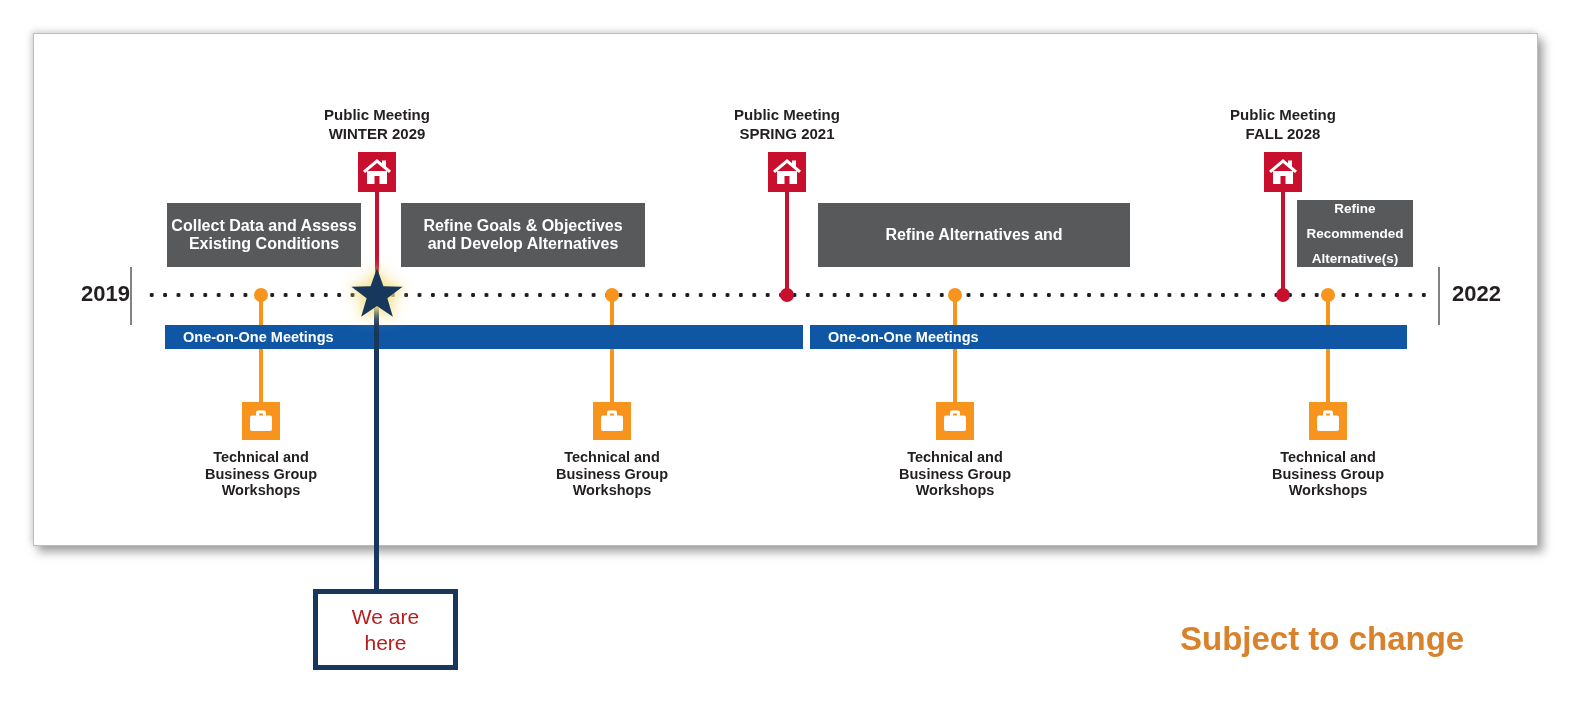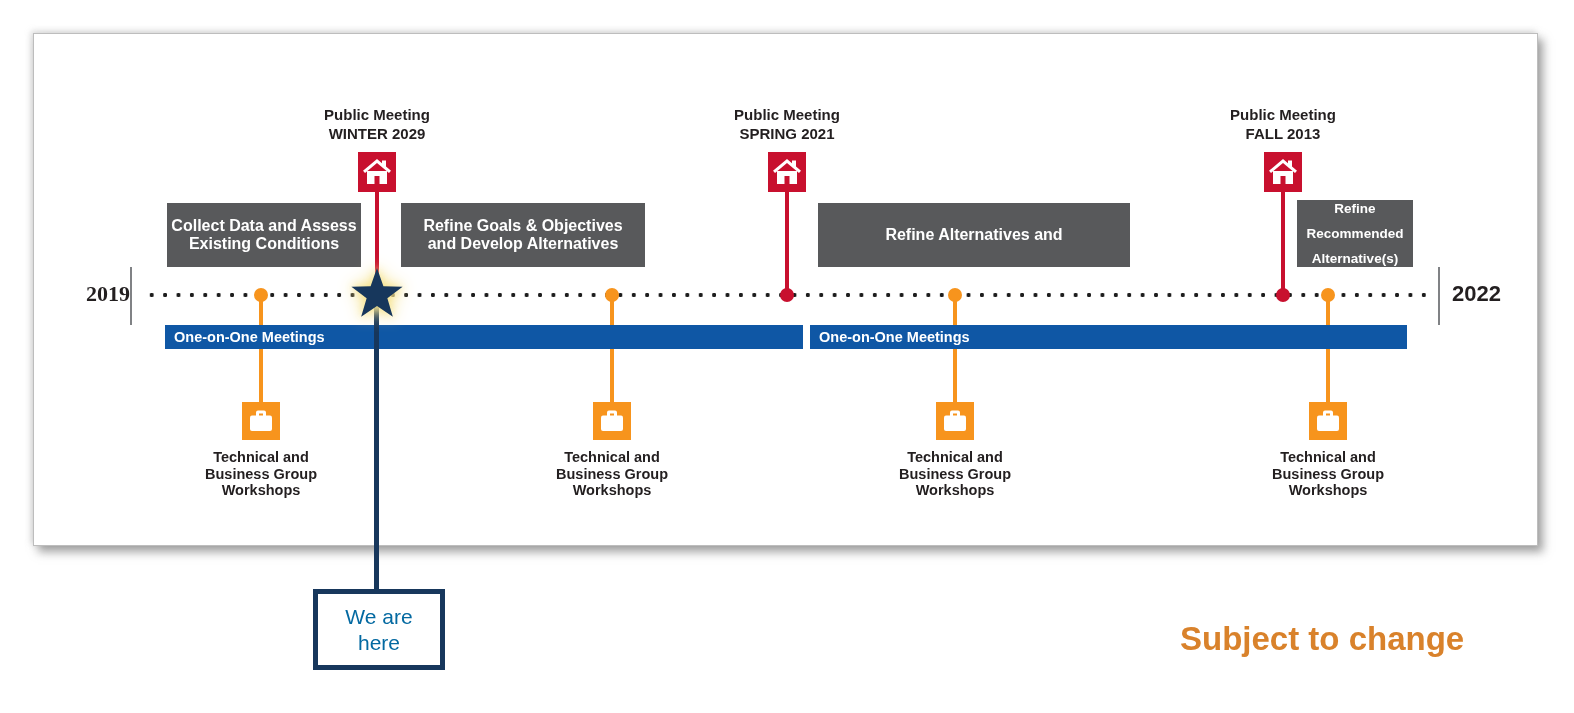--- a/index.html
+++ b/index.html
@@ -40,49 +40,49 @@
   }
   .tl-tick{position:absolute; top:267px; width:2px; height:58px; background:var(--tick); z-index:1;}
   .year{
     position:absolute; top:281px; width:70px; font-size:22px; font-weight:600;
     color:var(--ink); z-index:2;
   }
   .bar{
     position:absolute; top:325px; height:24px; background:var(--blue); z-index:3;
     color:#ffffff; font-size:14.5px; font-weight:700; line-height:24px;
   }
-  .bar span{padding-left:9px;}
+  .bar span{padding-left:18px;}
   .briefcase{position:absolute; top:402px; width:38px; height:38px; z-index:4;}
   .ws-label{
     position:absolute; top:449px; width:170px; text-align:center;
     font-size:14.5px; font-weight:600; color:var(--ink); line-height:16.5px; z-index:2;
   }
   .navy-line{position:absolute; left:374px; top:295px; width:5px; height:297px; background:var(--navy); z-index:5;}
   .star{
     position:absolute; left:348px; top:266px; width:58px; height:58px; z-index:6;
     filter:drop-shadow(0 0 4px var(--glow)) drop-shadow(0 0 8px var(--glow));
   }
   .wah-box{
-    position:absolute; left:313px; top:589px; width:132px; height:81px; box-sizing:border-box;
+    position:absolute; left:313px; top:589px; width:145px; height:81px; box-sizing:border-box;
     background:#ffffff; border:5px solid var(--navy); z-index:6;
     display:flex; align-items:center; justify-content:flex-end; text-align:center;
-    font-size:21px; color:#0369a1; line-height:26px; padding:0 14px;
+    font-size:21px; color:#b91c1c; line-height:26px; padding:0 14px;
   }
   .subject{
     position:absolute; left:1180px; top:620px; width:357px; text-align:left;
     font-size:33px; font-weight:700; color:var(--subject); z-index:2;
   }
 </style>
 </head>
 <body>
 
 <div class="stage">
   <div class="card"></div>
 
-  <div class="year" style="left:60px;text-align:right;font-family:Liberation Serif, serif;">2019</div>
+  <div class="year" style="left:60px;text-align:right;">2019</div>
   <div class="tl-tick" style="left:130px;"></div>
   <div class="tl-dotted"></div>
   <div class="tl-tick" style="left:1438px;"></div>
   <div class="year" style="left:1452px;">2022</div>
 
   <div class="pm-label" style="left:277px;">
     <div>Public Meeting</div>
     <div>WINTER 2029</div>
   </div>
   <div class="conn red" style="left:375px;top:190px;height:90px;"></div>
@@ -105,21 +105,21 @@
     <svg width="38" height="40" viewBox="0 0 38 40">
       <rect width="38" height="40" fill="#C8102E"></rect>
       <polygon fill="#ffffff" points="19,7 24,11.2 24,8.5 28,8.5 28,14.6 33,18.8 31,21 19,11 7,21 5,18.8"></polygon>
       <rect fill="#ffffff" x="9" y="19" width="20" height="13"></rect>
       <rect fill="#C8102E" x="16.5" y="24" width="5" height="8"></rect>
     </svg>
   </div>
 
   <div class="pm-label" style="left:1183px;">
     <div>Public Meeting</div>
-    <div>FALL 2013</div>
+    <div>FALL 2028</div>
   </div>
   <div class="conn red" style="left:1281px;top:190px;height:105px;"></div>
   <div class="dot red" style="left:1276px;"></div>
   <div class="house" style="left:1264px;">
     <svg width="38" height="40" viewBox="0 0 38 40">
       <rect width="38" height="40" fill="#C8102E"></rect>
       <polygon fill="#ffffff" points="19,7 24,11.2 24,8.5 28,8.5 28,14.6 33,18.8 31,21 19,11 7,21 5,18.8"></polygon>
       <rect fill="#ffffff" x="9" y="19" width="20" height="13"></rect>
       <rect fill="#C8102E" x="16.5" y="24" width="5" height="8"></rect>
     </svg>

